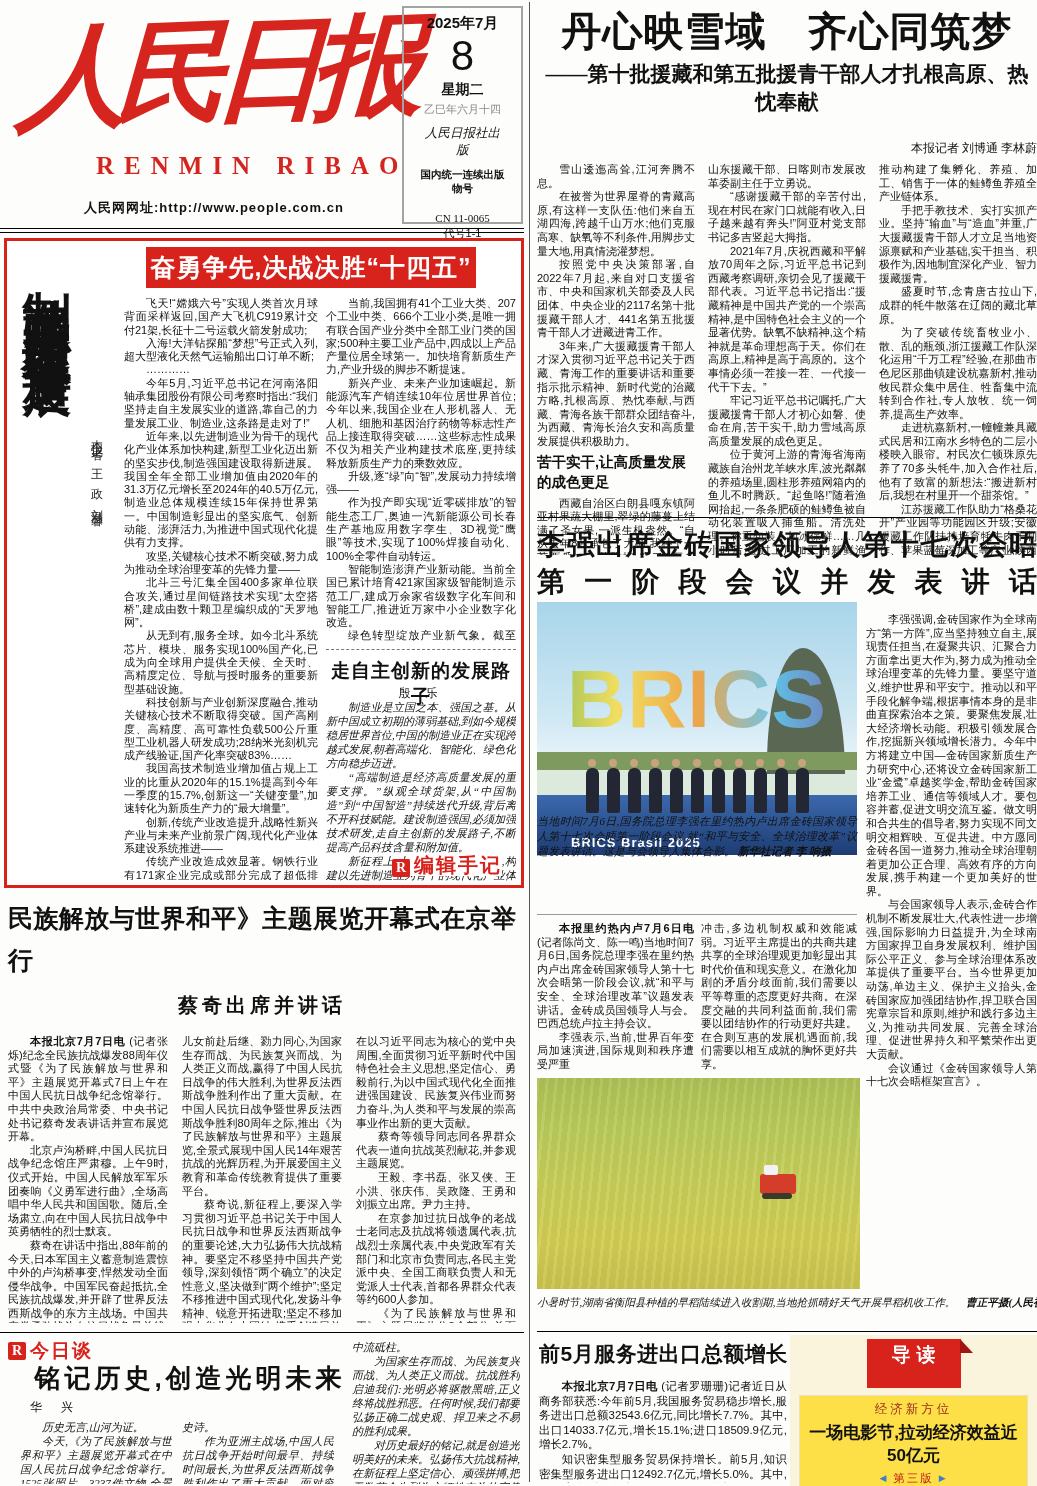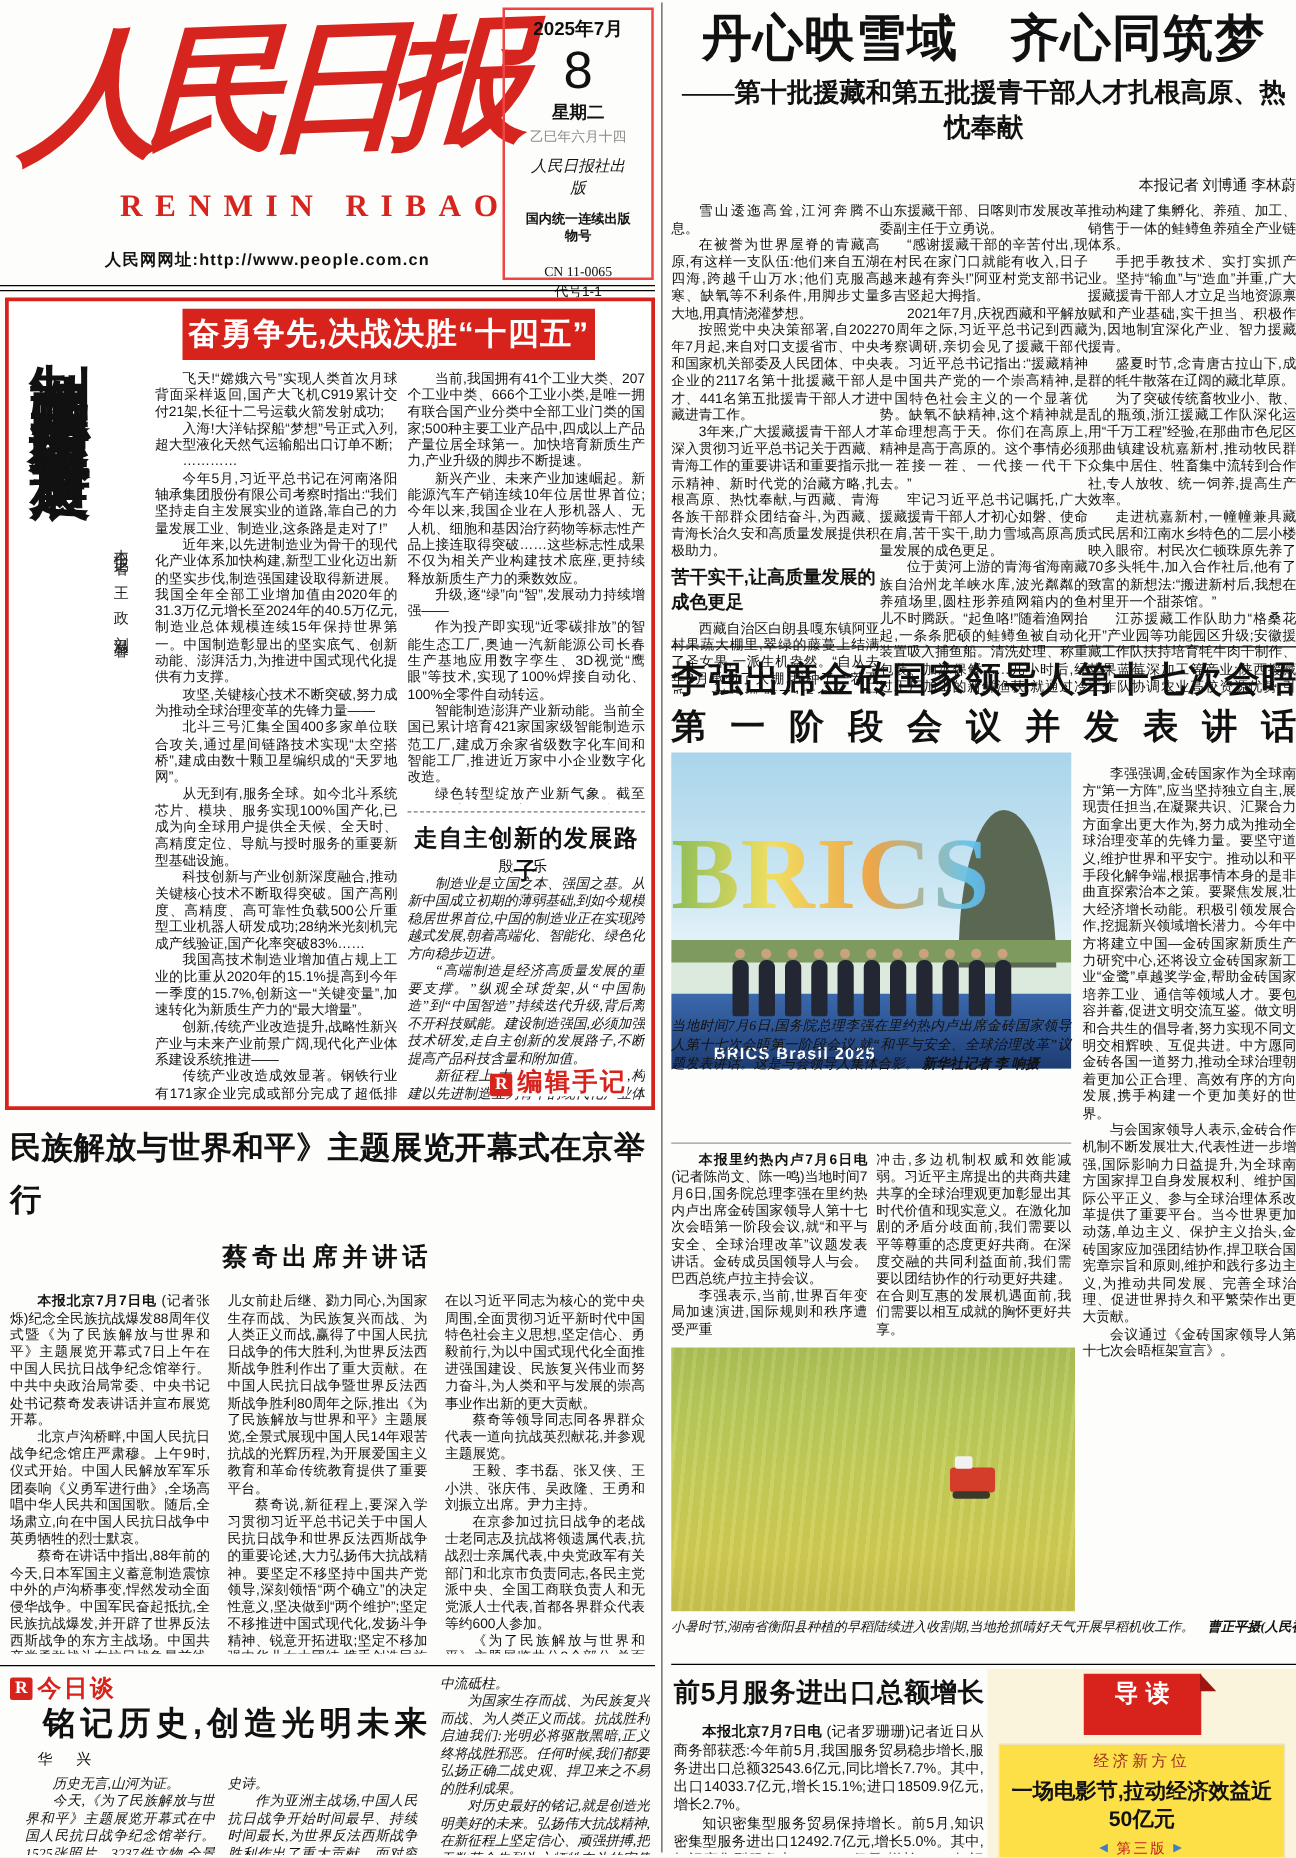--- a/index.html
+++ b/index.html
@@ -12,21 +12,21 @@
   .bt p{margin:0;text-indent:2em;text-align:justify;}
   .bt p.cont{text-indent:0;}
   .col-subhead{font-size:14.5px;font-weight:900;margin:5px 0 4px 0;line-height:1.35;
                font-family:"Liberation Sans",sans-serif;text-indent:0;text-align:left;}
   
   .calli{color:#d6251f;font-family:"Liberation Serif",serif;font-weight:bold;font-style:italic;
          font-size:112px;letter-spacing:-14px;line-height:140px;transform:rotate(-2deg) skewX(-4deg);
          white-space:nowrap;}
   .latin{color:#d6251f;font-family:"Liberation Serif",serif;font-weight:bold;font-size:25px;letter-spacing:10px;}
   .murl{font-weight:bold;font-size:13px;letter-spacing:1px;}
-  .datebox{border:2px solid #ef4444;text-align:center;box-sizing:border-box;padding:6px 16px;}
+  .datebox{border:2px solid #a3a3a3;text-align:center;box-sizing:border-box;padding:6px 16px;}
   .dbym{font-size:15px;font-weight:bold;}
   .dbday{font-size:42px;line-height:46px;font-family:"Liberation Sans",sans-serif;}
   .dbwk{font-size:14px;font-weight:bold;margin-top:2px;}
   .dblunar{font-size:11px;color:#8a8a8a;margin-top:3px;}
   .dbpub{font-size:12.5px;margin-top:8px;font-family:"Liberation Serif",serif;font-style:italic;}
   .dbissn1{font-size:10.5px;font-weight:bold;margin-top:9px;}
   .dbsm{font-size:11px;margin-top:2px;}
   .dbl{font-family:"Liberation Serif",serif;margin-top:16px;}
   .dblrule{position:absolute;left:0;top:228px;width:524px;height:3px;
            border-top:1.5px solid #000;border-bottom:1.5px solid #000;}
@@ -52,22 +52,22 @@
   .sub-author{font-size:12px;text-align:center;margin-top:3px;font-family:"Liberation Serif",serif;letter-spacing:6px;}
   .dashrule{border-top:1px dashed #777;}
   .rlogo{display:inline-block;background:#d8221c;color:#fff;font-weight:900;font-size:14px;
          width:18px;height:18px;line-height:18px;text-align:center;border-radius:2px;
          font-family:"Liberation Serif",serif;vertical-align:middle;}
   .ednote{color:#d8221c;font-weight:900;font-size:20px;letter-spacing:2px;background:#fff;padding-left:4px;}
   .tagred{color:#d8221c;font-weight:900;font-size:19px;letter-spacing:2px;vertical-align:middle;margin-left:4px;}
   
   .photo{overflow:hidden;position:absolute;}
   .brics-photo{background:linear-gradient(180deg,#a9d5ea 0%,#cfe8f4 45%,#e7f3f9 62%,#dceadd 66%);}
-  .brics-letters{position:absolute;top:50px;left:0;width:100%;text-align:left;font-size:82px;
-      font-weight:900;letter-spacing:1px;font-family:Liberation Serif, serif;
+  .brics-letters{position:absolute;top:50px;left:0;width:100%;text-align:center;font-size:82px;
+      font-weight:900;letter-spacing:1px;font-family:Liberation Sans, sans-serif;
       background:linear-gradient(90deg,#86b94a,#f4de55,#f0a13c,#62c3ee,#7a6cb5);
       -webkit-background-clip:text;background-clip:text;color:transparent;opacity:.92;}
   .mountain{position:absolute;right:12px;top:46px;width:78px;height:126px;background:#5a6753;
             border-radius:46% 54% 0 0 / 92% 100% 0 0;}
   .hill{position:absolute;left:0;top:150px;width:100%;height:18px;background:#7e9a5e;}
   .floor{position:absolute;bottom:0;left:0;width:100%;height:60px;
          background:linear-gradient(180deg,#3b69ad,#1d3c72);}
   .figs{position:absolute;bottom:42px;left:0;width:100%;display:flex;gap:8px;justify-content:center;}
   .fig{width:13px;height:45px;background:#232733;border-radius:6px 6px 2px 2px;position:relative;}
   .fig::before{content:'';position:absolute;top:-9px;left:2.5px;width:8px;height:8px;border-radius:50%;background:#caa27e;}
@@ -120,21 +120,21 @@
     <div class="dbsm">第28122期</div>
     <div class="dbsm">今日20版</div>
   </div>
   <div class="dblrule"></div>
   <div class="vrule"></div>
 
   <div class="abs" style="left:537px;top:6px;width:500px;">
     <div class="h-top">丹心映雪域　齐心同筑梦</div>
     <div class="h-sub">——第十批援藏和第五批援青干部人才扎根高原、热忱奉献</div>
     <div class="h-by">本报记者 刘博通 李林蔚</div>
-    <div style="display:flex;margin-top:6px;height:392px;justify-content:space-between;">
+    <div style="display:flex;gap:13px;margin-top:6px;height:392px;justify-content:space-between;">
       <div class="bt" style="flex:1;">
           <p>雪山逶迤高耸,江河奔腾不息。</p>
           <p>在被誉为世界屋脊的青藏高原,有这样一支队伍:他们来自五湖四海,跨越千山万水;他们克服高寒、缺氧等不利条件,用脚步丈量大地,用真情浇灌梦想。</p>
           <p>按照党中央决策部署,自2022年7月起,来自对口支援省市、中央和国家机关部委及人民团体、中央企业的2117名第十批援藏干部人才、441名第五批援青干部人才进藏进青工作。</p>
           <p>3年来,广大援藏援青干部人才深入贯彻习近平总书记关于西藏、青海工作的重要讲话和重要指示批示精神、新时代党的治藏方略,扎根高原、热忱奉献,与西藏、青海各族干部群众团结奋斗,为西藏、青海长治久安和高质量发展提供积极助力。</p>
           <h4 class="col-subhead">苦干实干,让高质量发展的成色更足</h4>
           <p>西藏自治区白朗县嘎东镇阿亚村果蔬大棚里,翠绿的藤蔓上结满了圣女果,一派生机盎然。“自从去年8月承包了大棚,我种了一茬西瓜、一茬陇椒,赚了1万多元。”村民次欧笑容灿烂。</p>
         </div>
       <div class="bt" style="flex:1;">
           <p class="cont">山东援藏干部、日喀则市发展改革委副主任于立勇说。</p>

